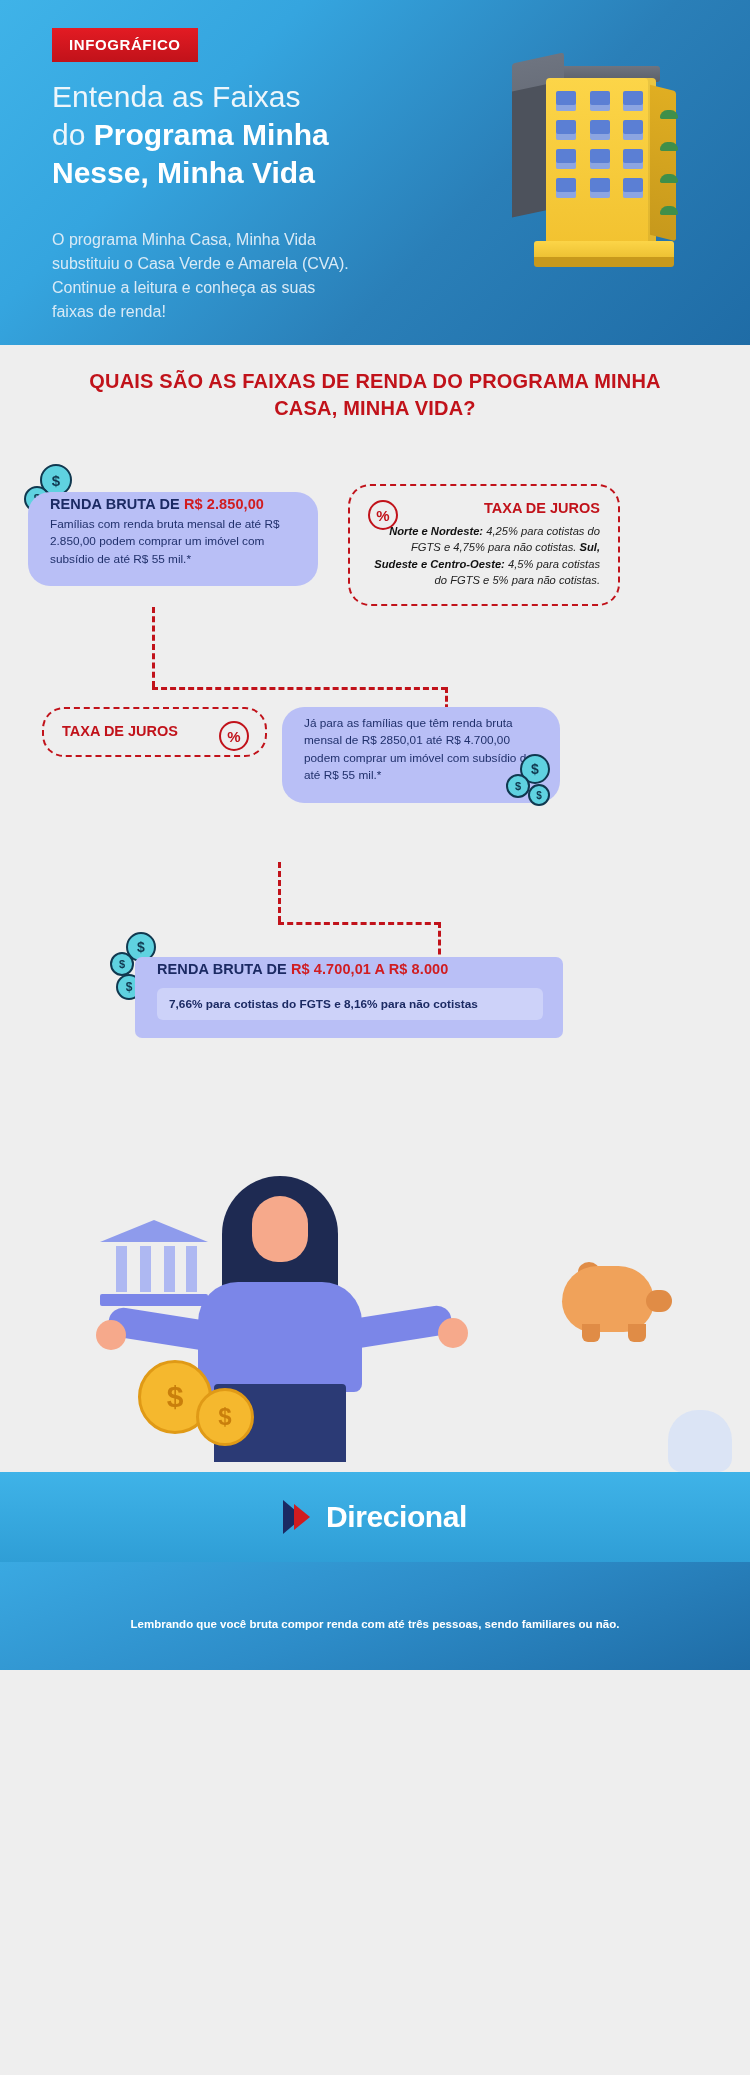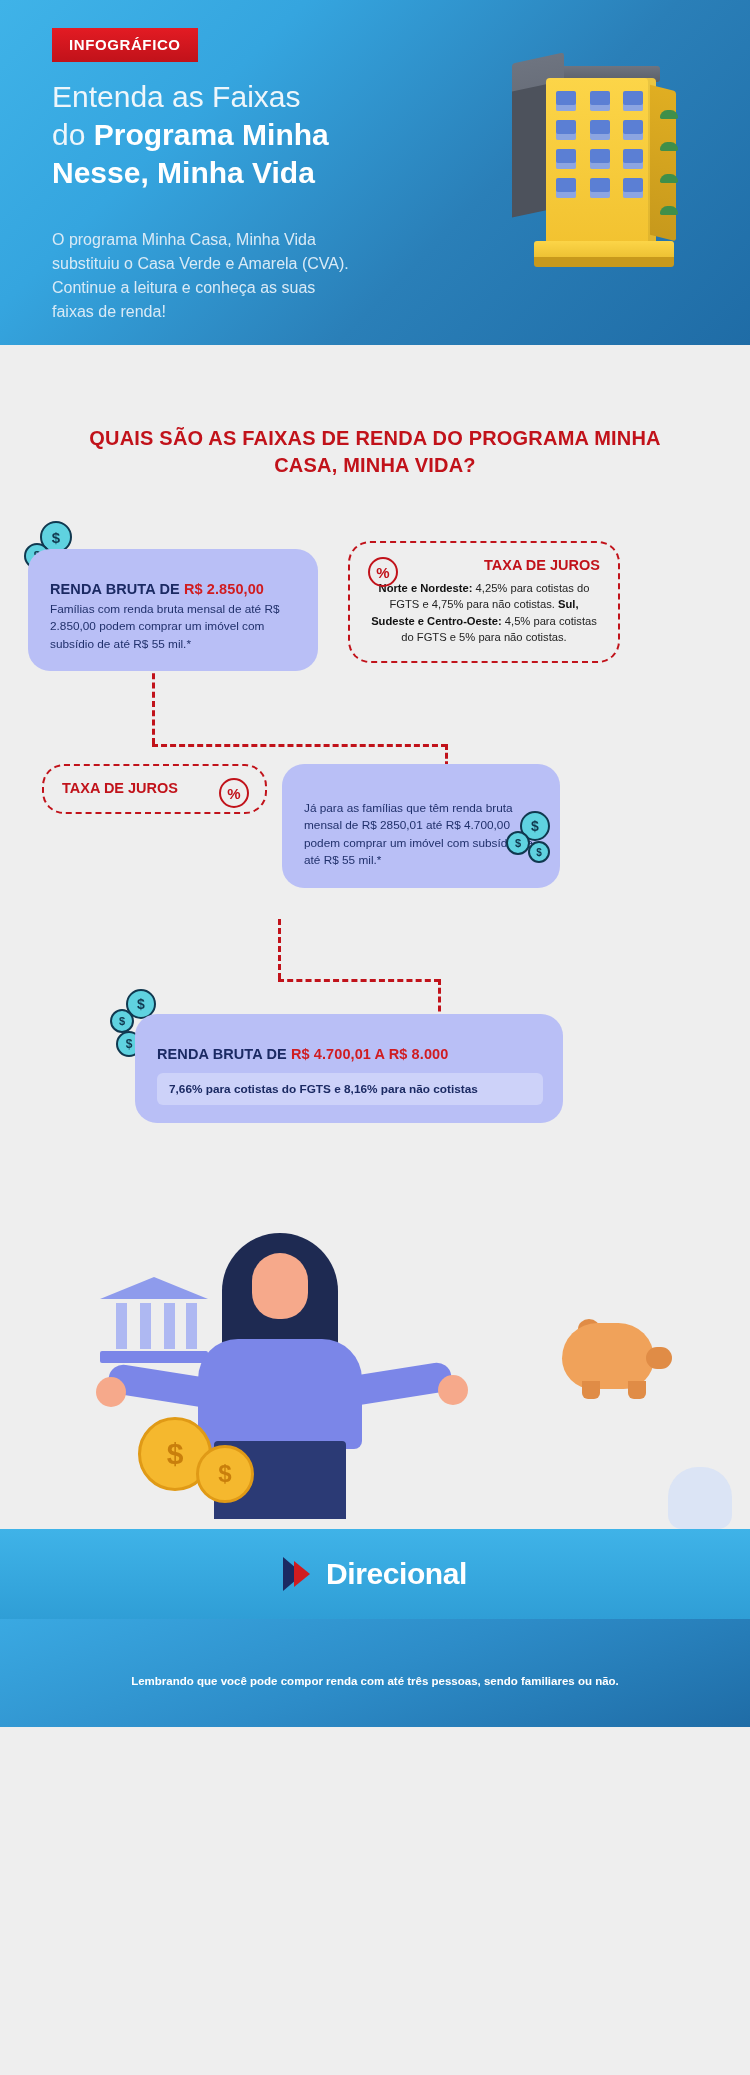--- a/index.html
+++ b/index.html
@@ -57,31 +57,31 @@
   .win { width:20px; height:20px; background:#5b7fd4; border-radius:2px;
     box-shadow:inset 0 -6px 0 rgba(255,255,255,.3);}
   .plant { position:absolute; width:18px; height:9px; background:#3f8f4a; border-radius:9px 9px 2px 2px;}
   .roof { position:absolute; left:52px; top:8px; width:118px; height:16px;
     background:linear-gradient(180deg,#6e7480,#5a5f69); border-radius:3px;}
 
   
   .sec-head {
     text-align:center; color:#c1121a; font-weight:bold;
     font-size:20px; line-height:1.35; letter-spacing:.2px;
-    padding:80px 70px 0;
+    padding:23px 70px 0;
   }
   .sec-sub { text-align:center; color:#2b2b2b; font-size:13.5px; padding:30px 60px 0; }
 
   
   .flow { position:relative; height:700px; margin-top:40px; }
 
   .card {
     position:absolute;
     background:#b9bff6; border-radius:22px;
-    padding:32px 20px 18px 22px;
+    padding:4px 20px 18px 22px;
     color:#1b2a63;
   }
   .card h3 { font-size:14.5px; font-weight:bold; color:#1b2a63; letter-spacing:.1px; }
   .card h3 .red { color:#d01c20; }
   .card p { font-size:11.8px; line-height:1.48; margin-top:4px; color:#20306b; }
 
   .dashed {
     position:absolute;
     border:2.5px dashed #c1121a; border-radius:22px;
     padding:14px 18px 16px;
@@ -106,21 +106,21 @@
     display:flex; align-items:center; justify-content:center;
     color:#10384f; font-weight:bold;
   }
 
   
   .ln { position:absolute; background:transparent; }
   .ln-v { border-left:3px dashed #c1121a; }
   .ln-h { border-top:3px dashed #c1121a; }
 
   
-  .card3 { background:#b9bff6; border-radius:22px; }
+  .card3 { background:#b9bff6; border-radius:7px; }
   .hl {
     background:#cdd2f9; border-radius:6px;
     padding:9px 12px; margin-top:11px;
     font-size:11.8px; font-weight:bold; color:#1b2a63;
   }
 
   
   .illus { position:relative; height:310px; }
   .person-hair { position:absolute; left:222px; top:14px; width:116px; height:150px;
     background:#1e2a52; border-radius:58px 58px 40px 40px;}
@@ -240,21 +240,21 @@
     </div>
 
     <div class="card" style="left:28px; top:30px; width:290px;">
       <h3><span>RENDA BRUTA DE </span><span class="red">R$ 2.850,00</span></h3>
       <p>Famílias com renda bruta mensal de até R$ 2.850,00 podem comprar um imóvel com subsídio de até R$ 55 mil.*</p>
     </div>
 
     <div class="dashed" style="left:348px; top:22px; width:272px;">
       <div class="pct-icon" style="left:18px; top:14px;">%</div>
       <h3 style="text-align:right;">TAXA DE JUROS</h3>
-      <p style="text-align:center;"><b>Norte e Nordeste:</b><span> 4,25% para cotistas do FGTS e 4,75% para não cotistas.</span> <b>Sul, Sudeste e Centro-Oeste:</b><span> 4,5% para cotistas do FGTS e 5% para não cotistas.</span></p>
+      <p style="text-align:right;font-style:italic;"><b>Norte e Nordeste:</b><span> 4,25% para cotistas do FGTS e 4,75% para não cotistas.</span> <b>Sul, Sudeste e Centro-Oeste:</b><span> 4,5% para cotistas do FGTS e 5% para não cotistas.</span></p>
     </div>
 
     <div class="dashed" style="left:42px; top:245px; width:225px;">
       <div class="pct-icon" style="right:16px; top:12px;">%</div>
       <h3>TAXA DE JUROS</h3>
     </div>
 
     <div class="card" style="left:282px; top:245px; width:278px;">
       <p>Já para as famílias que têm renda bruta mensal de R$ 2850,01 até R$ 4.700,00 podem comprar um imóvel com subsídio de até R$ 55 mil.*</p>
     </div>
@@ -311,16 +311,16 @@
     <div class="logo-wrap">
       <div class="logo-mark">
         <div class="logo-tri-a"></div>
         <div class="logo-tri-b"></div>
       </div>
       <div class="logo-text">Direcional</div>
     </div>
   </div>
 
   <div class="footer">
-    <p class="strong">Lembrando que você pode compor renda com até três pessoas, sendo familiares ou não.</p>
+    <p class="strong">Lembrando que você bruta compor renda com até três pessoas, sendo familiares ou não.</p>
   </div>
 
 </div>
 
 </body></html>

